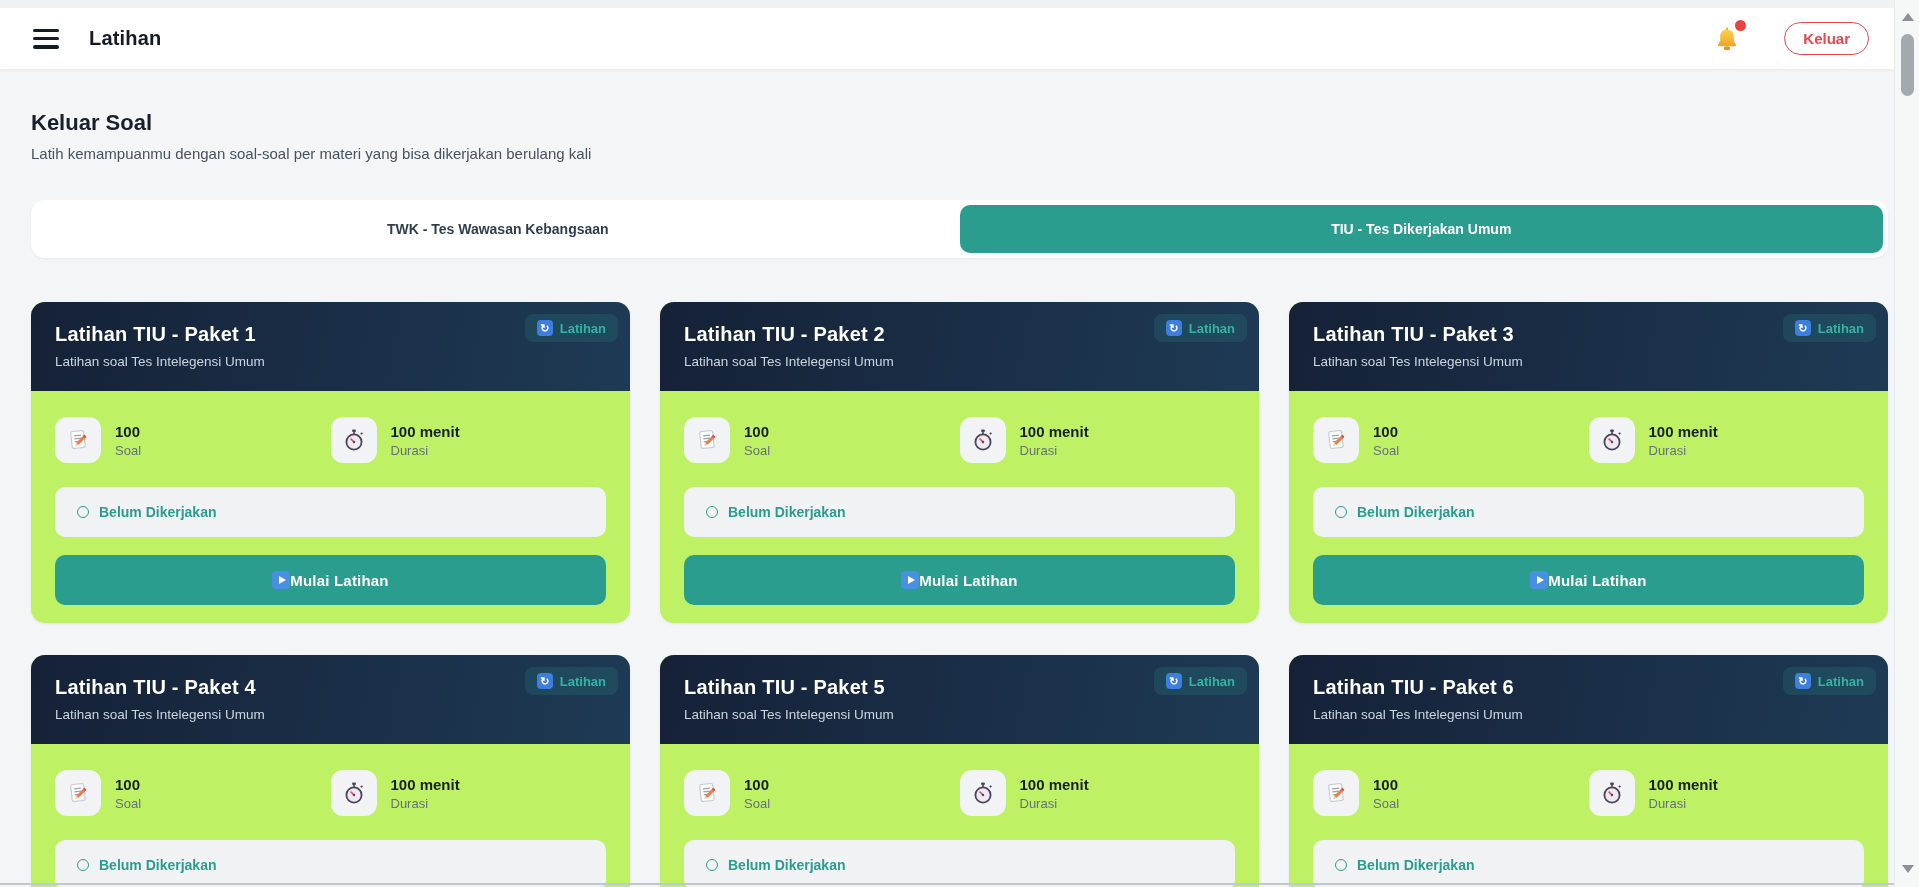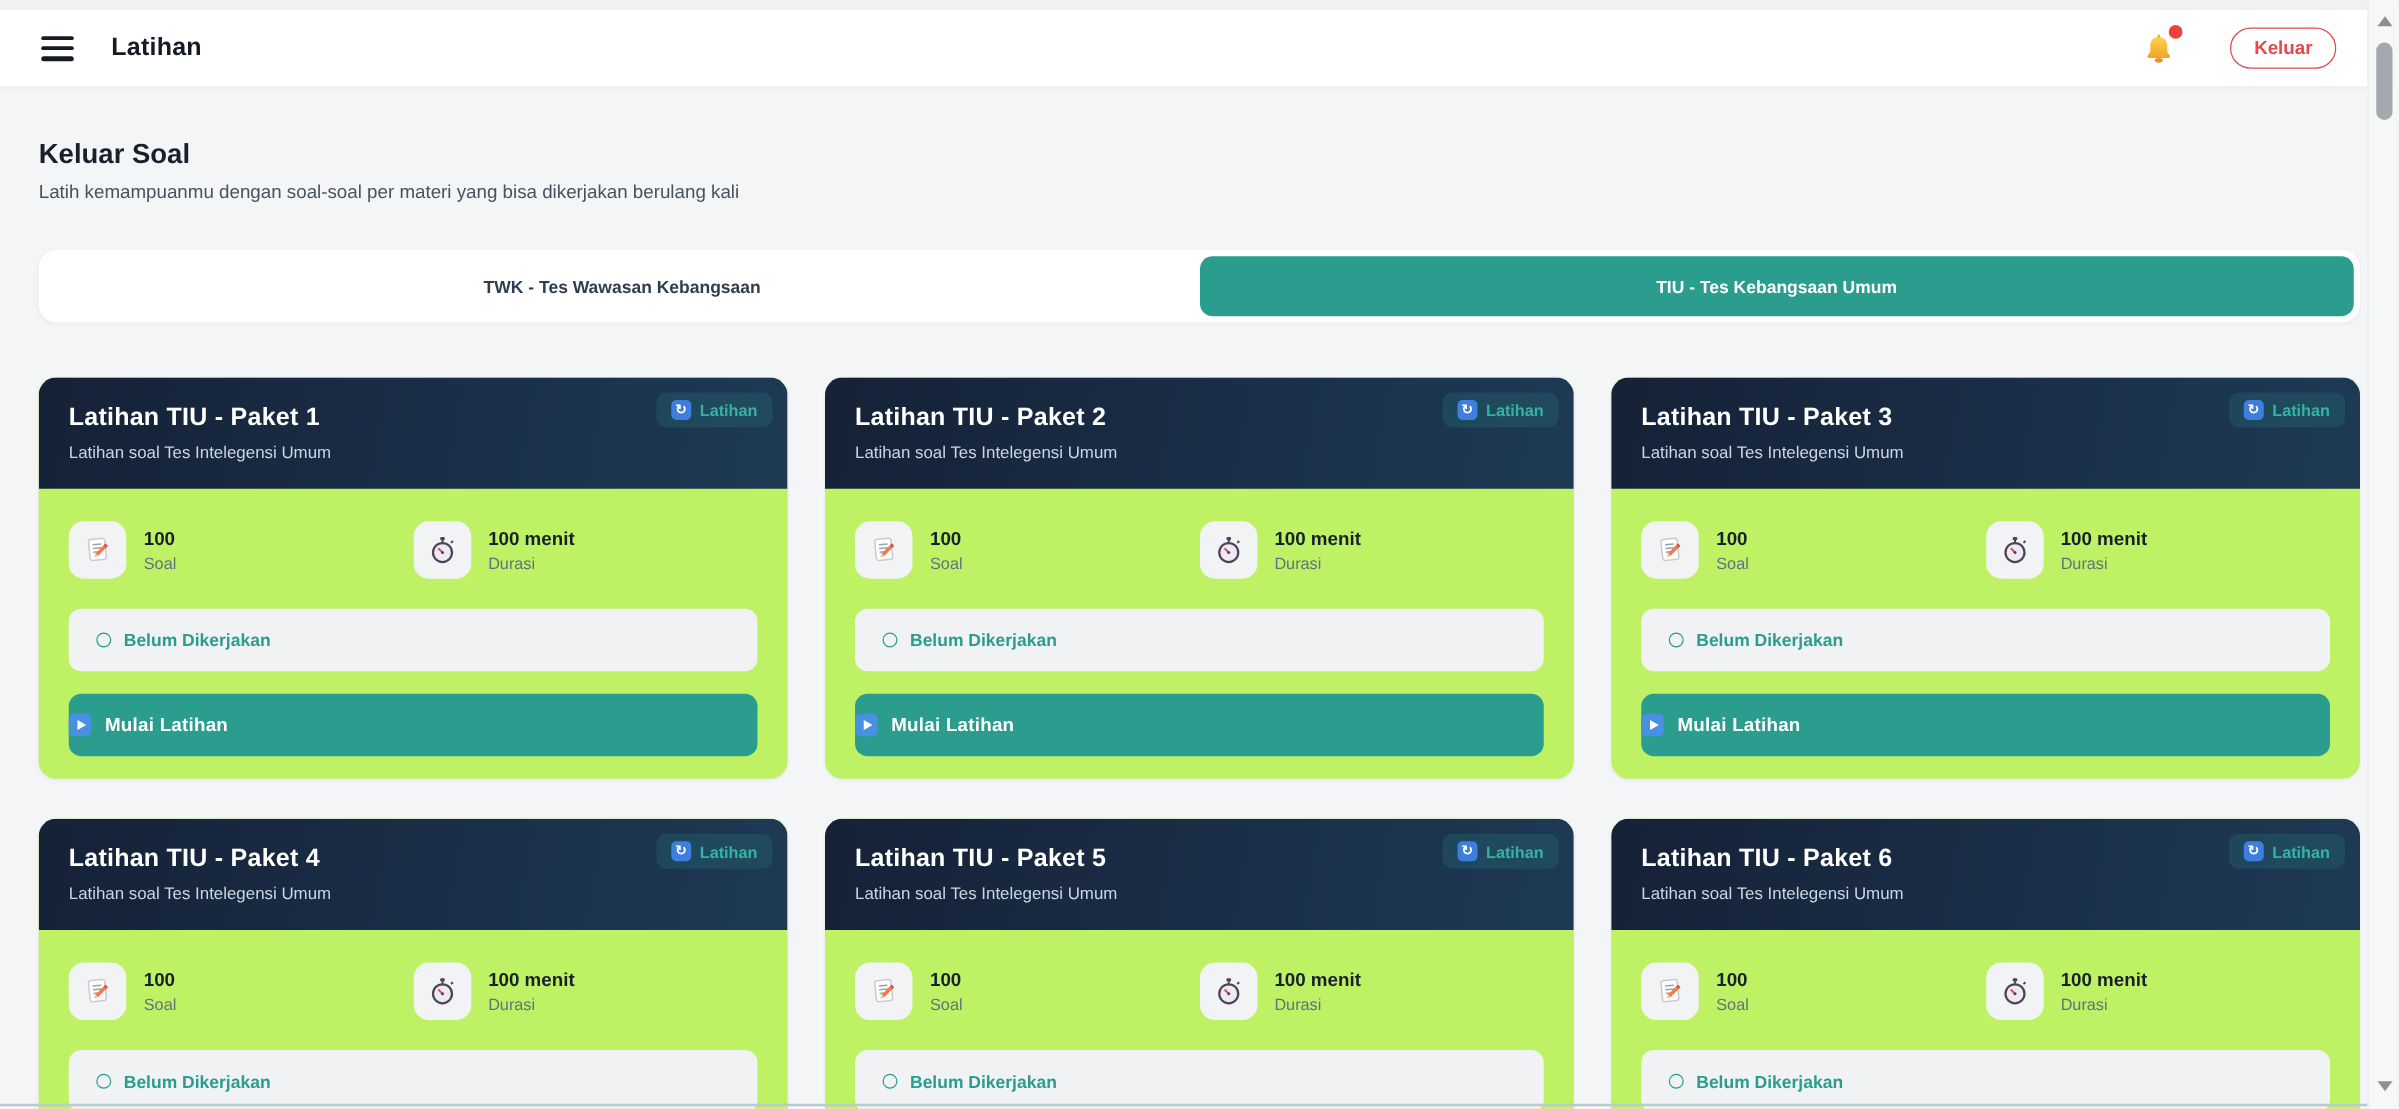--- a/index.html
+++ b/index.html
@@ -94,21 +94,21 @@
 
   .status-bar {
     margin-top:24px; height:50px; background:#f0f2f4; border-radius:10px;
     display:flex; align-items:center; gap:10px; padding:0 22px;
   }
   .status-ring { width:12px; height:12px; border:1.6px solid #2a9d8f; border-radius:50%; flex:0 0 12px; }
   .status-text { color:#2a9d8f; font-size:14px; font-weight:700; }
 
   .start-btn {
     margin-top:18px; width:100%; height:50px; background:#2a9d8f; border:none;
-    border-radius:10px; display:flex; align-items:center; gap:11px;
+    border-radius:10px; display:flex; align-items:center; justify-content:center; 
     cursor:pointer; font-family:"Liberation Sans", sans-serif;
   }
   .play-icon { width:18px; height:18px; background:#4a90e2; border-radius:4px; display:flex; align-items:center; justify-content:center; }
   .play-icon i { display:block; width:0; height:0; border-left:7px solid #ffffff; border-top:4.5px solid transparent; border-bottom:4.5px solid transparent; margin-left:2px; }
   .start-label { color:#ffffff; font-size:15px; font-weight:700; letter-spacing:.2px; }
 
   
   .scrollbar {
     position:absolute; top:0; right:0; width:25px; height:887px;
     background:#f6f7f7; border-left:1px solid #e9eaea; z-index:20;
@@ -152,21 +152,21 @@
     <button class="logout-btn">Keluar</button>
   </div>
 </header>
 
 <main class="main">
   <h1 class="page-title">Keluar Soal</h1>
   <div class="page-subtitle">Latih kemampuanmu dengan soal-soal per materi yang bisa dikerjakan berulang kali</div>
 
   <div class="tab-bar">
     <div class="tab">TWK - Tes Wawasan Kebangsaan</div>
-    <div class="tab active">TIU - Tes Kebangsaan Umum</div>
+    <div class="tab active">TIU - Tes Dikerjakan Umum</div>
   </div>
 
   <div class="card-grid">
   <div class="card">
     <div class="card-head">
       <div class="card-title">Latihan TIU - Paket 1</div>
       <div class="card-sub">Latihan soal Tes Intelegensi Umum</div>
       <div class="badge">
         <span class="repeat-icon">↻</span>
         <span class="badge-label">Latihan</span>

